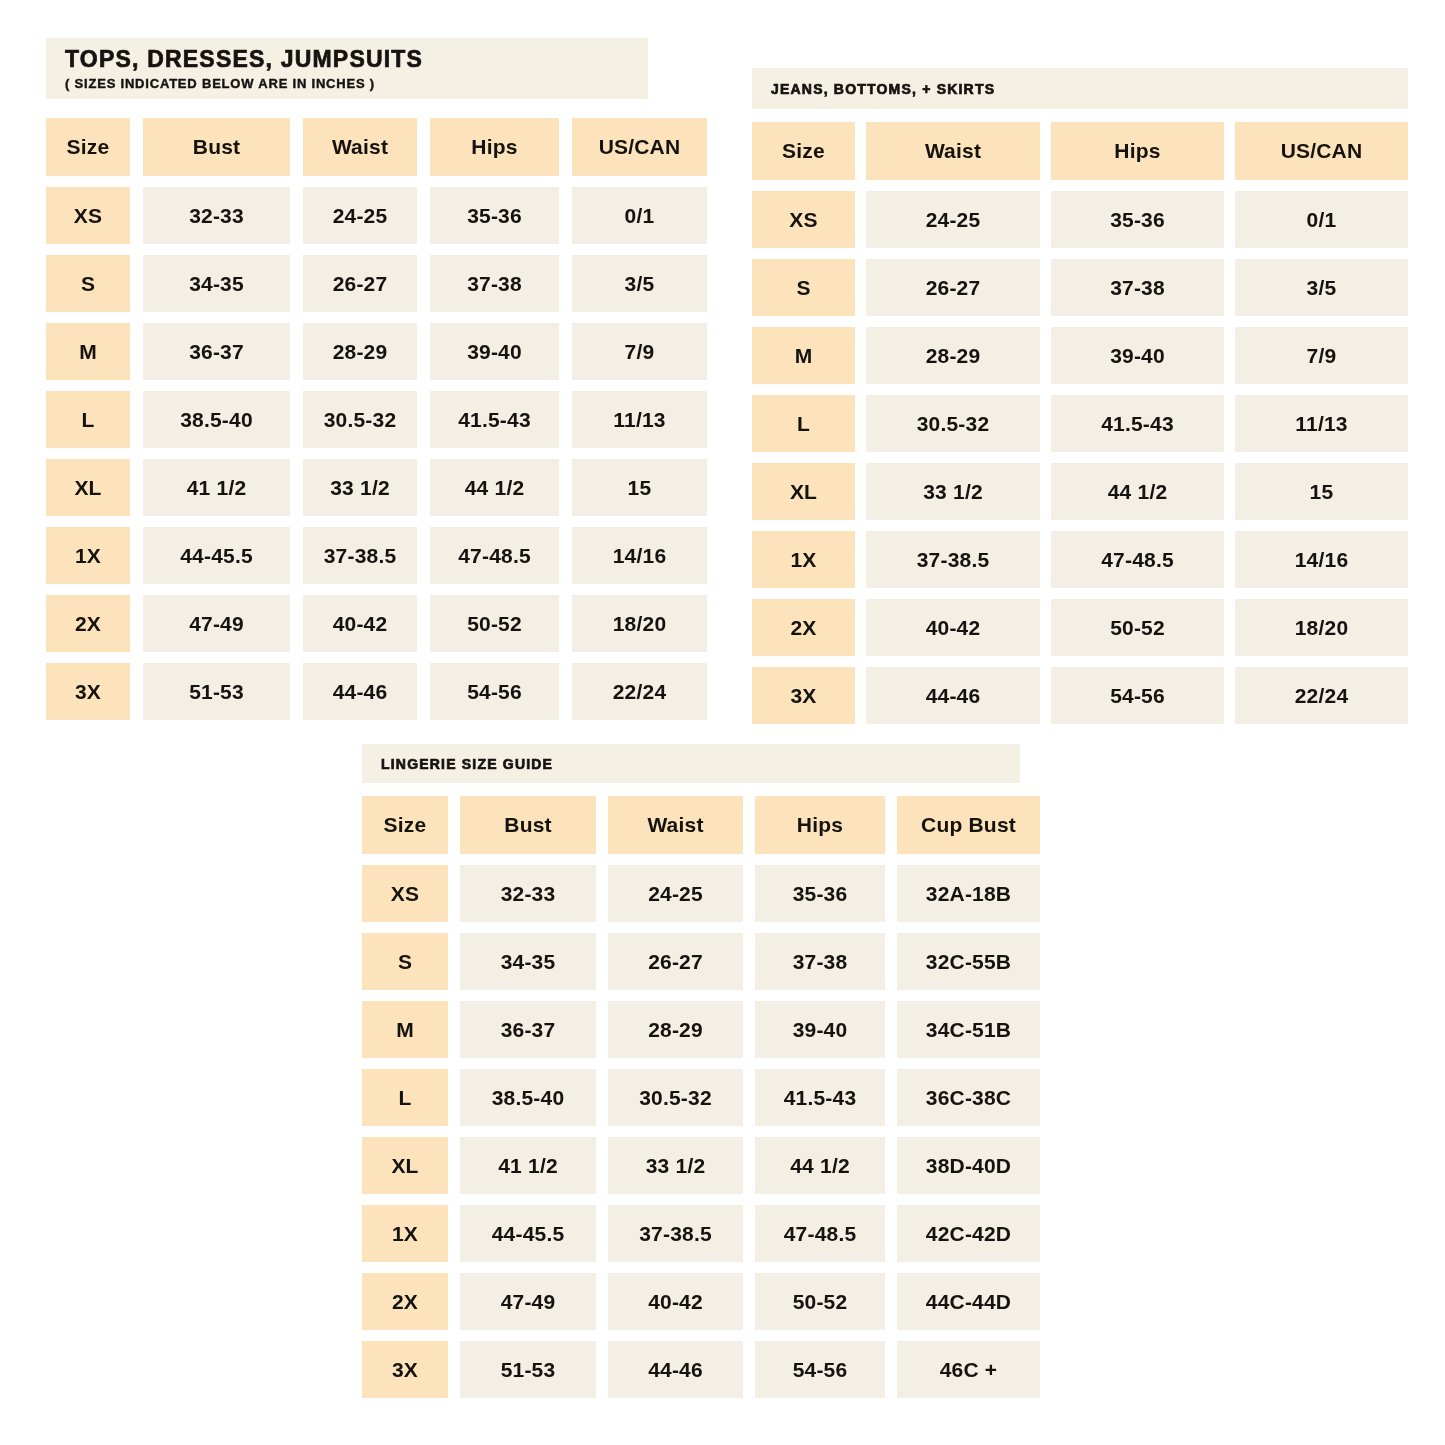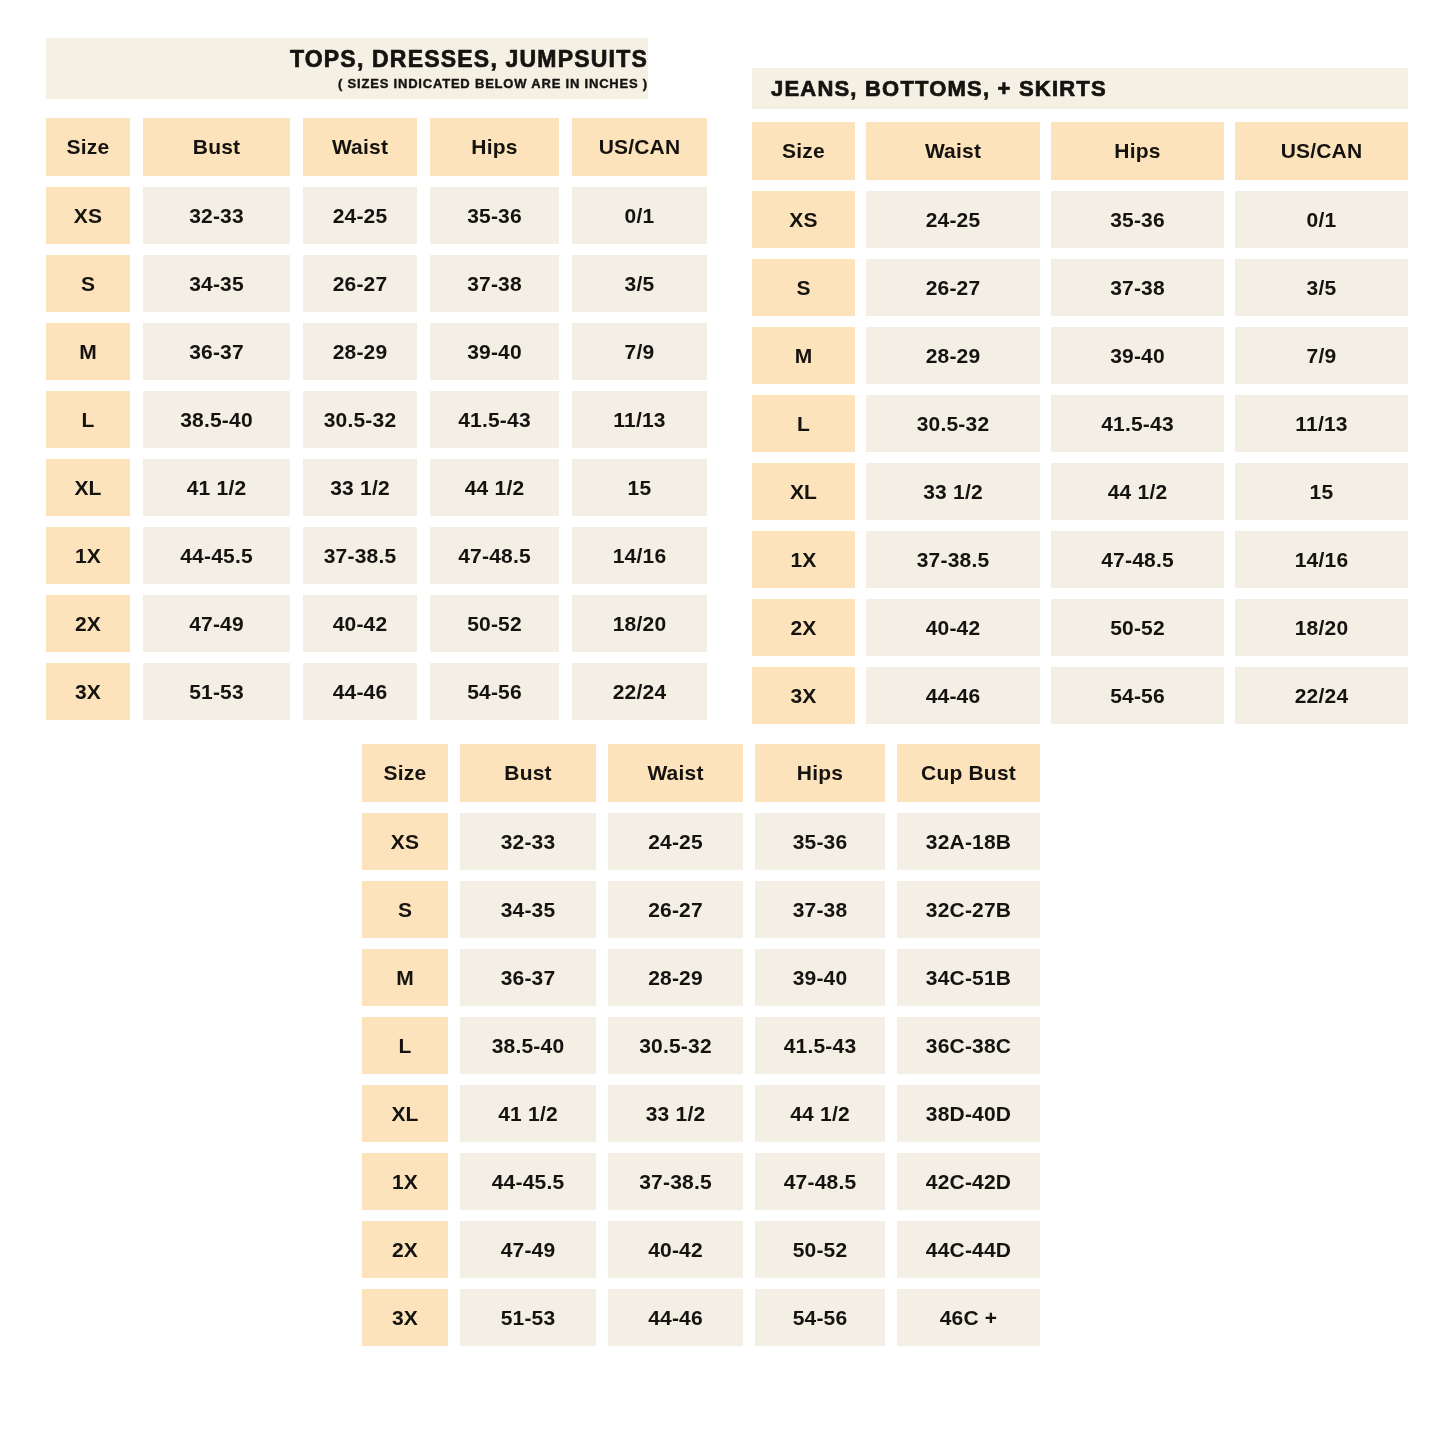--- a/index.html
+++ b/index.html
@@ -11,39 +11,39 @@
   * { margin:0; padding:0; box-sizing:border-box; }
   html,body { background:#ffffff; }
   body {
     width:1445px; height:1445px;
     position:relative;
     font-family:"Liberation Sans", sans-serif;
     color:var(--ink);
     overflow:hidden;
   }
   .size-table { position:absolute; }
-  #tops      { left:46px;  top:38px;  width:602px;text-align:right; }
+  #tops      { left:46px;  top:38px;  width:602px; }
   #bottoms   { left:752px; top:68px;  width:656px; }
   #lingerie  { left:362px; top:744px; width:674px; }
 
   .band {
     background:var(--band);
     display:flex; flex-direction:column; justify-content:center;
     padding-left:19px;
   }
   #tops .band     { height:61px; margin-bottom:19px; }
   #bottoms .band  { height:41px; margin-bottom:13px; }
   #lingerie .band { height:39px; margin-bottom:13px; width:658px; }
 
   .band-title {
     font-size:23px; font-weight:bold; letter-spacing:1.2px;
     -webkit-text-stroke:0.7px var(--ink);
     white-space:nowrap;
   }
-  #bottoms .band-title, #lingerie .band-title { font-size:22px; }
+  #bottoms .band-title, #lingerie .band-title { font-size:14px; }
   .band-subtitle {
     font-size:13px; font-weight:bold; letter-spacing:0.8px;
     -webkit-text-stroke:0.4px var(--ink);
     margin-top:3px;
     white-space:nowrap;
   }
   .band-subtitle:empty { display:none; }
 
   .grid {
     display:grid;
@@ -163,36 +163,40 @@
         <div class="cell val">50-52</div>
         <div class="cell val">18/20</div>
         <div class="cell size">3X</div>
         <div class="cell val">44-46</div>
         <div class="cell val">54-56</div>
         <div class="cell val">22/24</div>
       </div>
   </section>
 
   <section class="size-table" id="lingerie">
+    <div class="band">
+      <div class="band-title">LINGERIE SIZE GUIDE</div>
+
+    </div>
     <div class="grid">
         <div class="cell head">Size</div>
         <div class="cell head">Bust</div>
         <div class="cell head">Waist</div>
         <div class="cell head">Hips</div>
         <div class="cell head">Cup Bust</div>
         <div class="cell size">XS</div>
         <div class="cell val">32-33</div>
         <div class="cell val">24-25</div>
         <div class="cell val">35-36</div>
         <div class="cell val">32A-18B</div>
         <div class="cell size">S</div>
         <div class="cell val">34-35</div>
         <div class="cell val">26-27</div>
         <div class="cell val">37-38</div>
-        <div class="cell val">32C-27B</div>
+        <div class="cell val">32C-55B</div>
         <div class="cell size">M</div>
         <div class="cell val">36-37</div>
         <div class="cell val">28-29</div>
         <div class="cell val">39-40</div>
         <div class="cell val">34C-51B</div>
         <div class="cell size">L</div>
         <div class="cell val">38.5-40</div>
         <div class="cell val">30.5-32</div>
         <div class="cell val">41.5-43</div>
         <div class="cell val">36C-38C</div>

